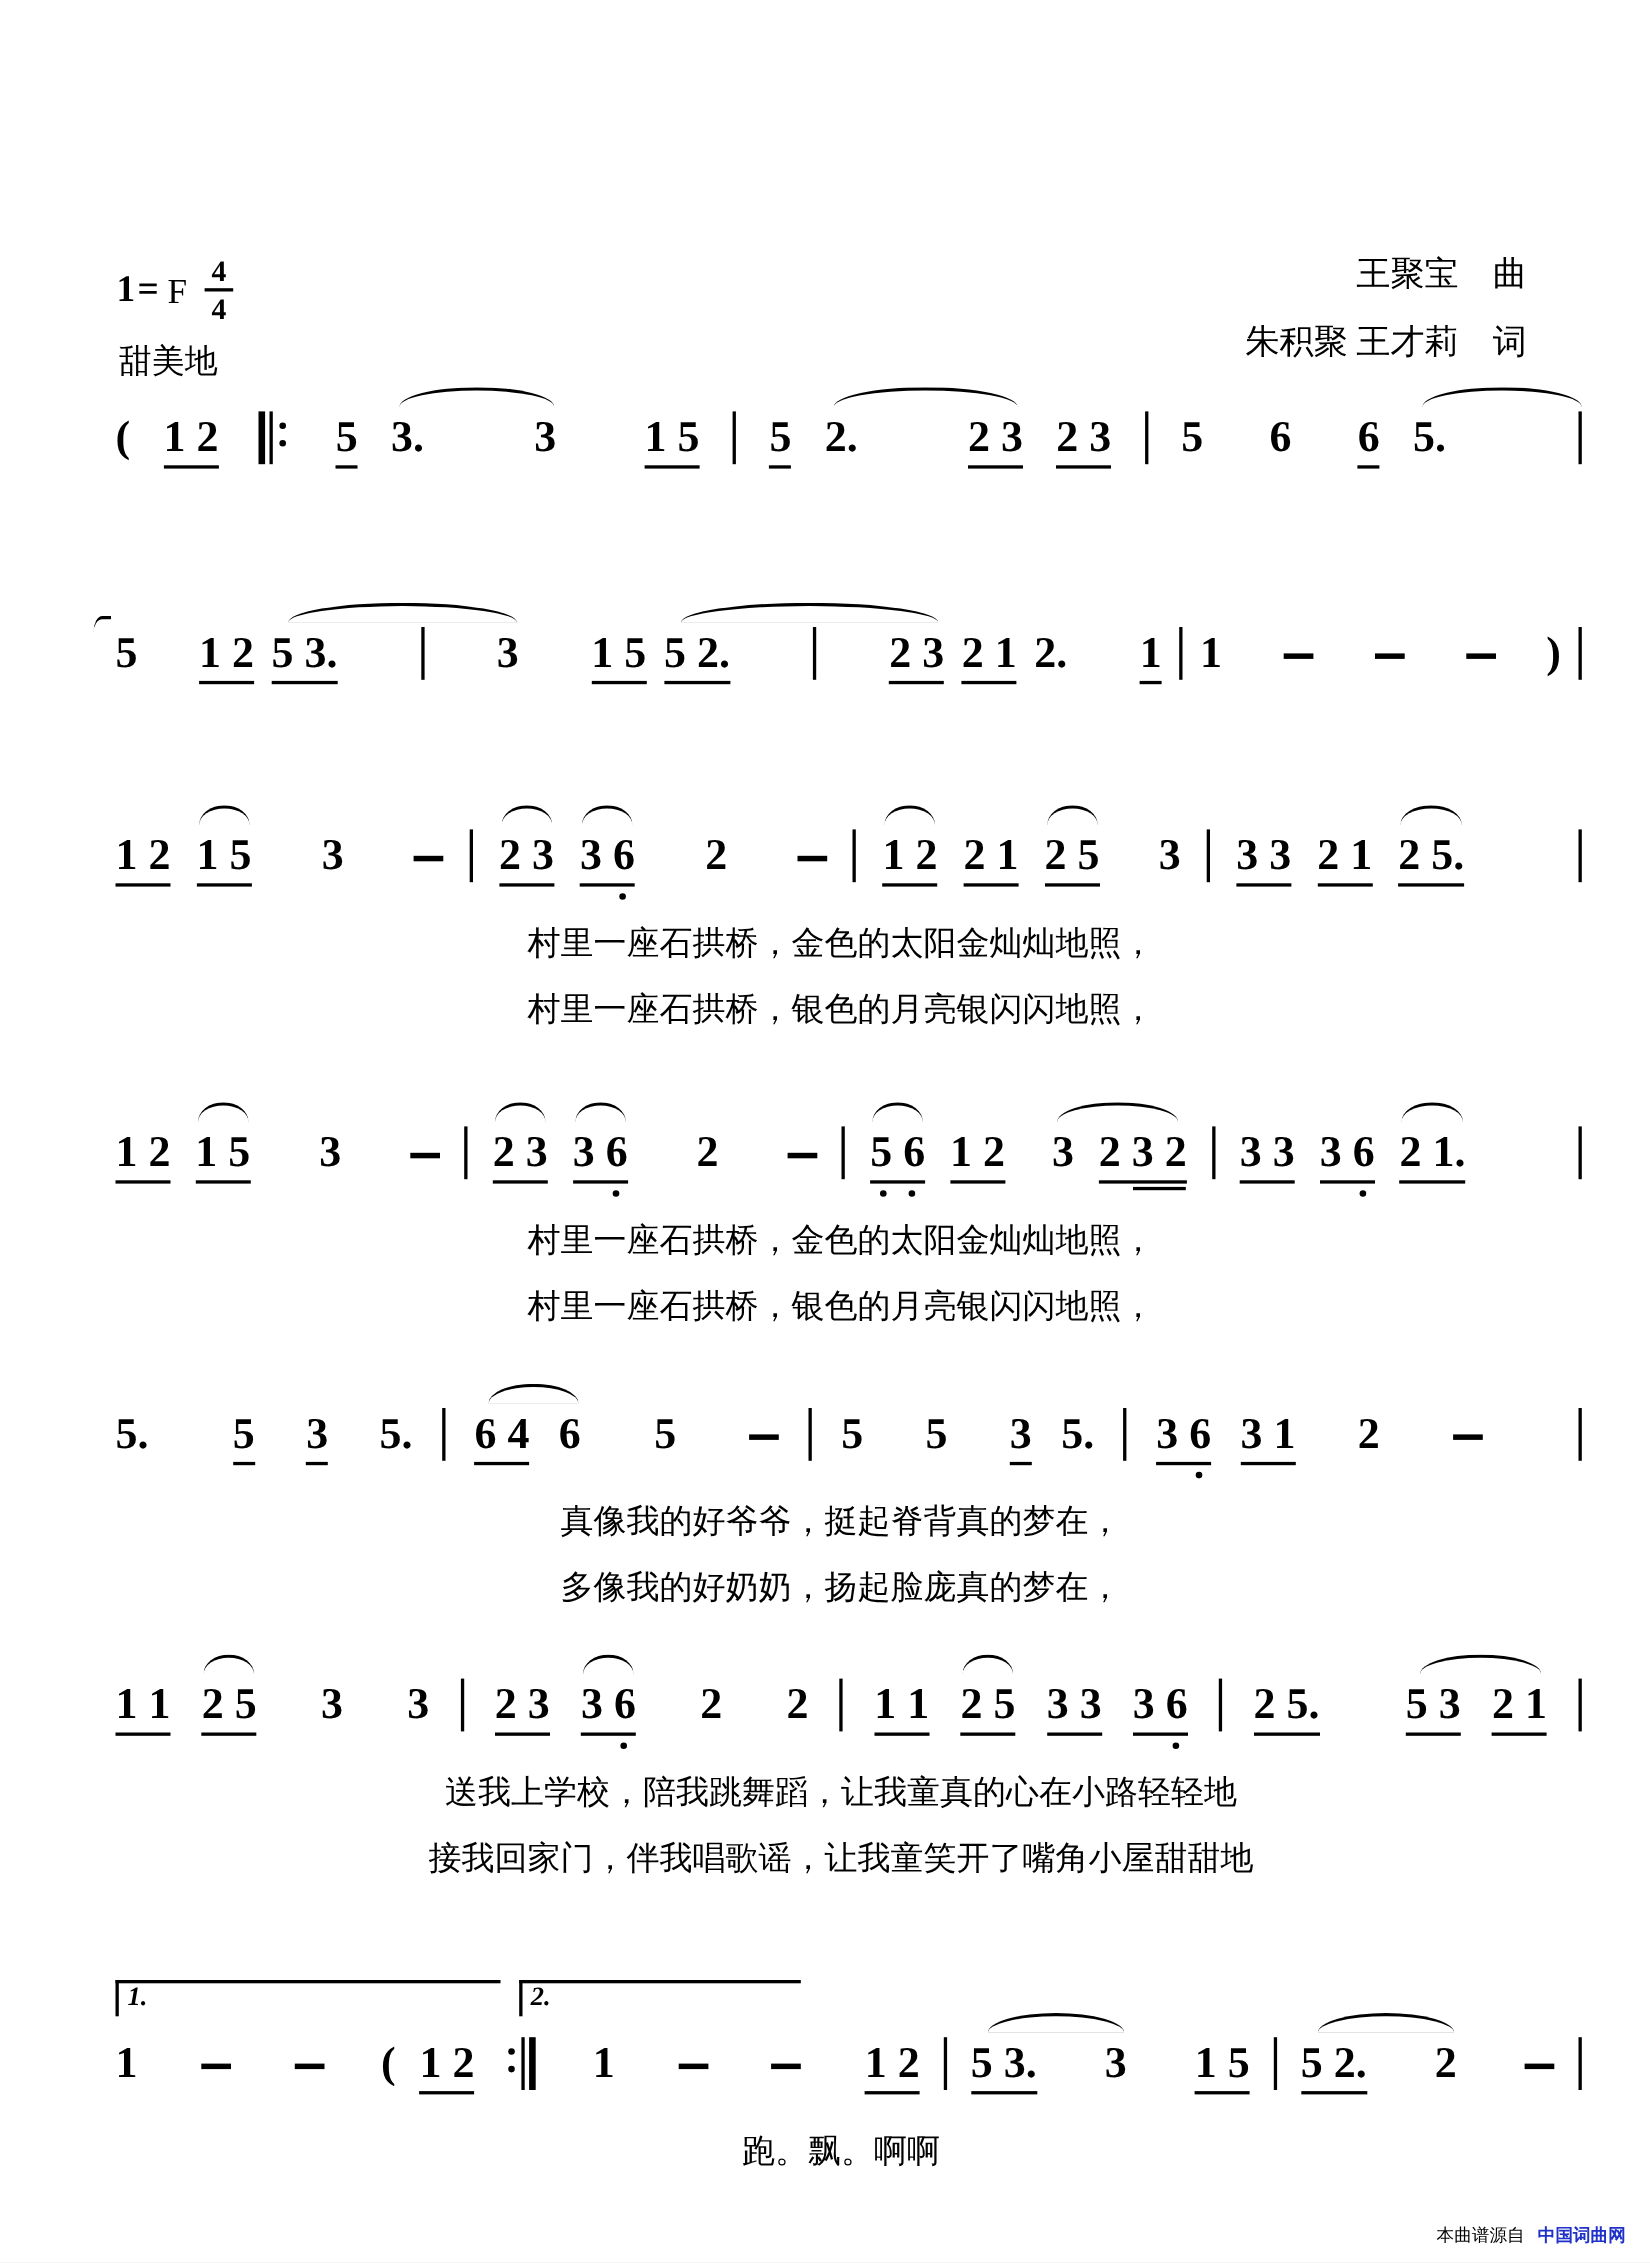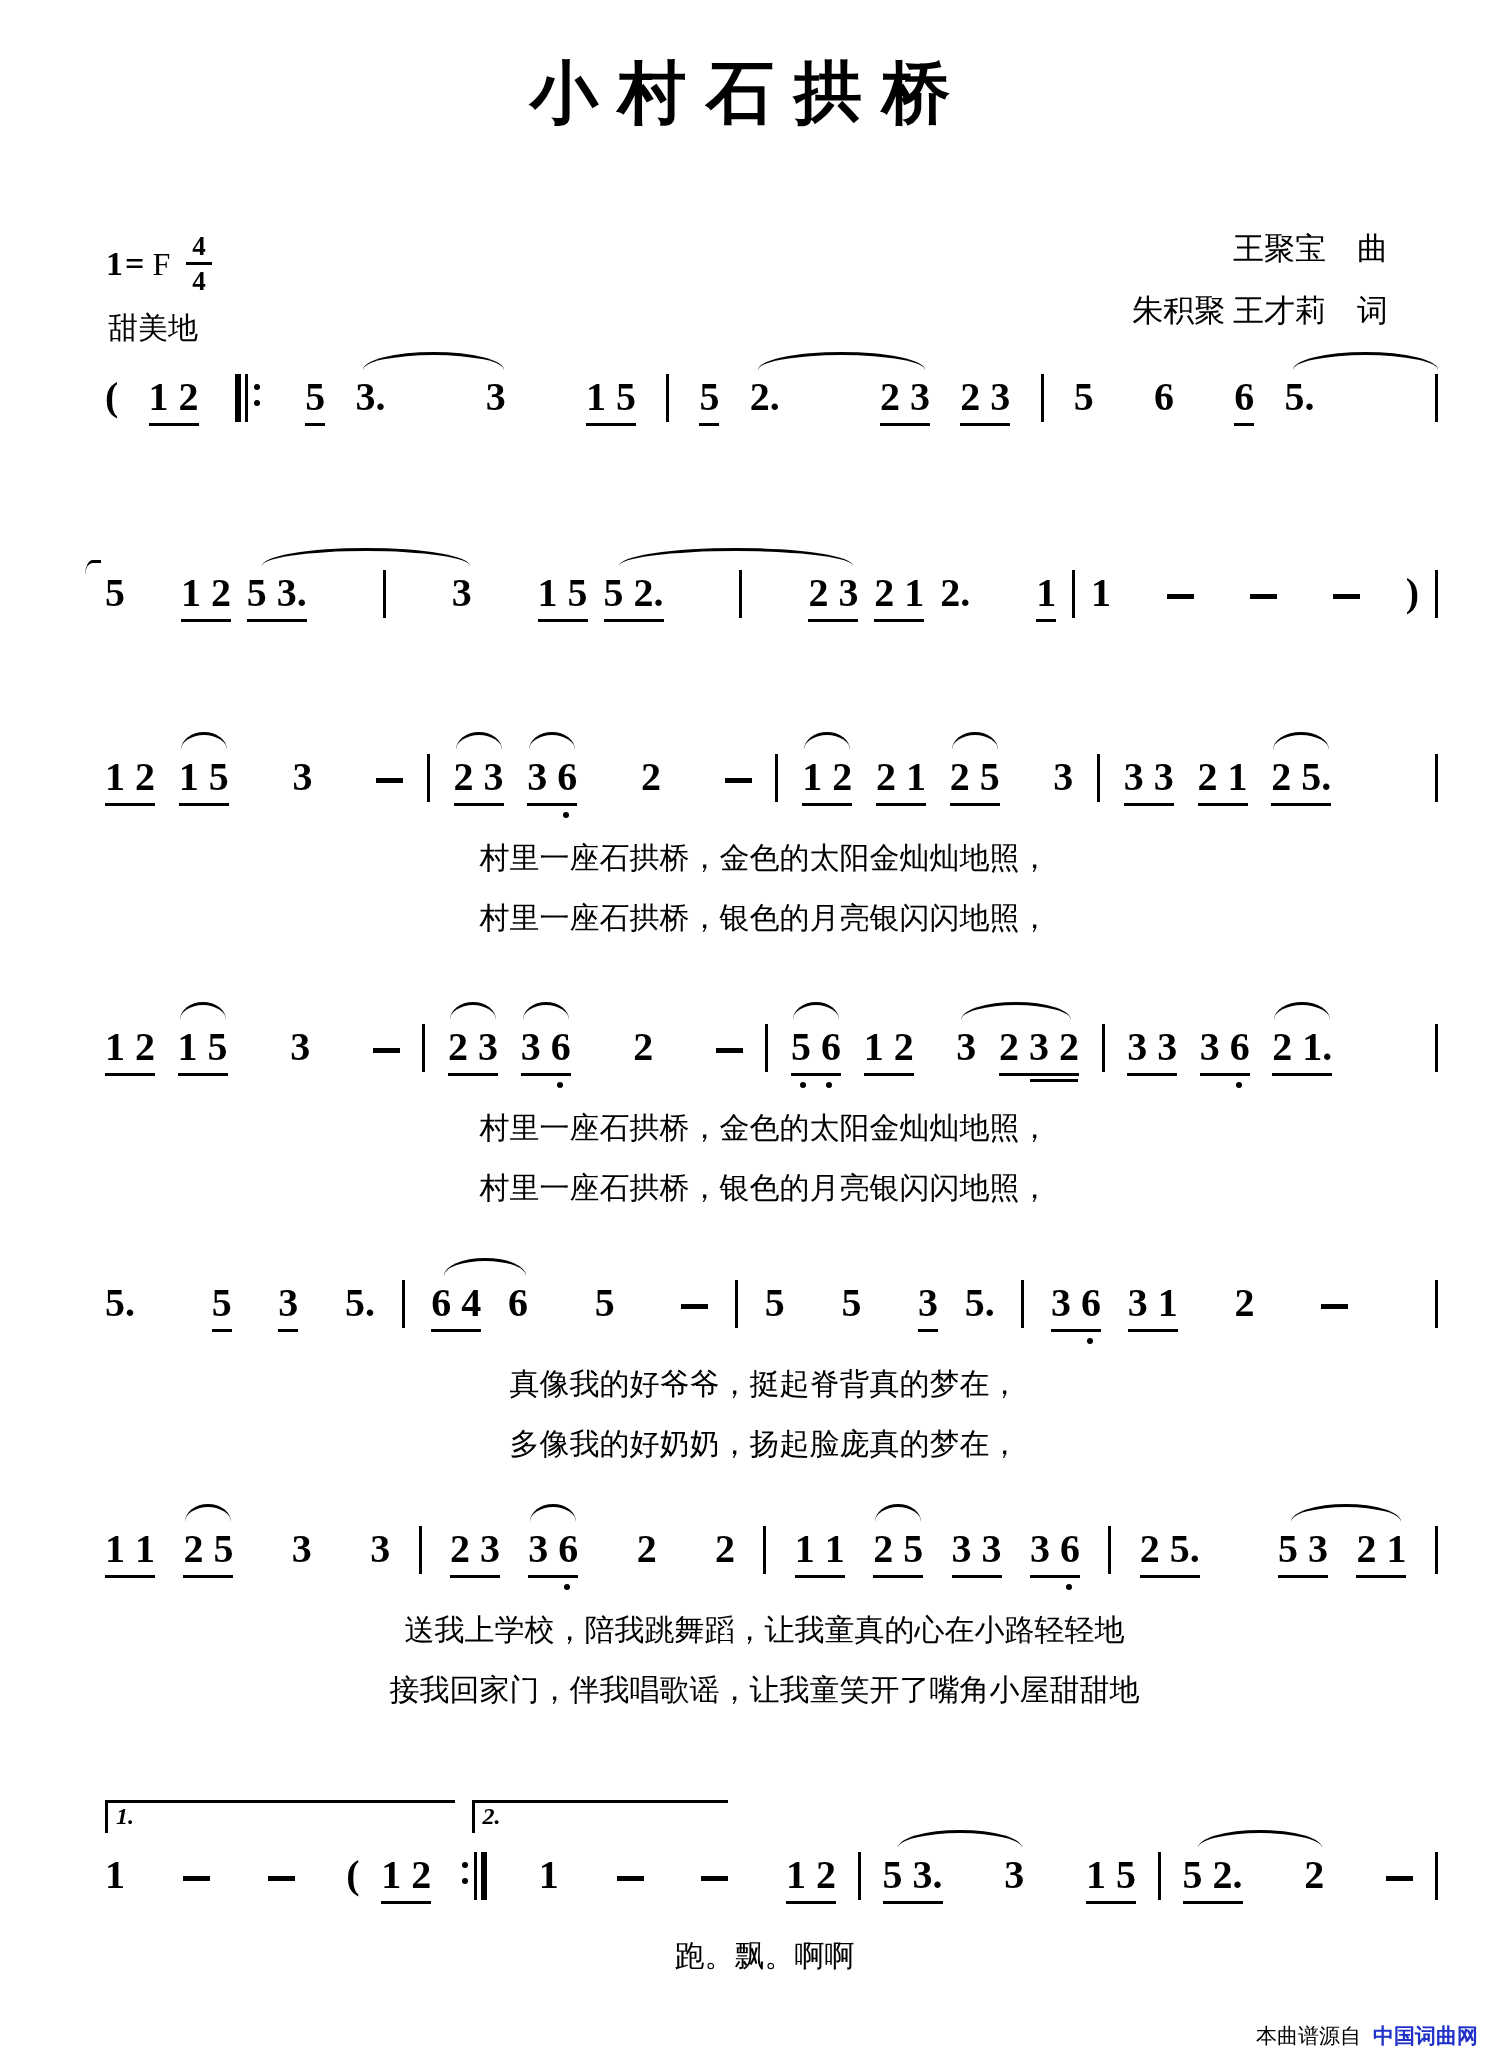--- a/index.html
+++ b/index.html
@@ -11,21 +11,21 @@
           font-size:34px;font-weight:700;}
   .key-prefix{letter-spacing:2px;}
   .key-tonic{font-weight:400;margin-left:6px;font-size:32px;}
   .meter{display:inline-flex;flex-direction:column;align-items:center;margin-left:16px;
          font-size:27px;line-height:29px;font-weight:700;}
   .meter-top{border-bottom:3px solid #000;padding:0 6px 1px;}
   .meter-bottom{padding:2px 6px 0;}
   .tempo{position:absolute;left:108px;top:308px;font-size:30px;}
   .credits{position:absolute;right:112px;top:218px;text-align:right;
            font-size:31px;line-height:62px;}
-  .footer{position:absolute;top:2022px;right:22px;font-size:21px;}
+  .footer{position:absolute;top:2022px;right:22px;font-size:16px;}
   .footer .src{margin-left:12px;font-weight:700;}
 
   .system{position:absolute;left:105px;right:62px;}
   .notation-row{position:relative;display:flex;justify-content:space-between;
                 align-items:flex-end;height:50px;}
   .has-volta .notation-row{margin-top:50px;}
   .tok{flex:0 0 auto;position:relative;}
   .note{font-size:40px;font-weight:700;line-height:50px;height:50px;white-space:pre;}
   .ul::after{content:"";position:absolute;left:0;right:0;bottom:-4px;height:3px;background:#000;}
   .partial-ul{position:absolute;right:1px;bottom:-10px;height:3px;background:#000;}
@@ -50,21 +50,20 @@
   .volta-label{font-size:24px;font-style:italic;font-weight:700;padding-left:8px;line-height:26px;display:inline-block;}
   .lyrics{display:flex;justify-content:center;margin-top:24px;
           font-size:30px;line-height:36px;padding-right:14px;}
   .notation-row + .lyrics{margin-top:38px;}
   .lyr{white-space:pre;}
 </style>
 </head>
 <body>
 
 <div id="sheet">
-  <div class="title">小村石拱桥</div>
 
   <div class="keysig">
     <span class="key-prefix">1=</span>
     <span class="key-tonic">F</span>
     <span class="meter">
       <span class="meter-top">4</span>
       <span class="meter-bottom">4</span>
     </span>
   </div>
 

